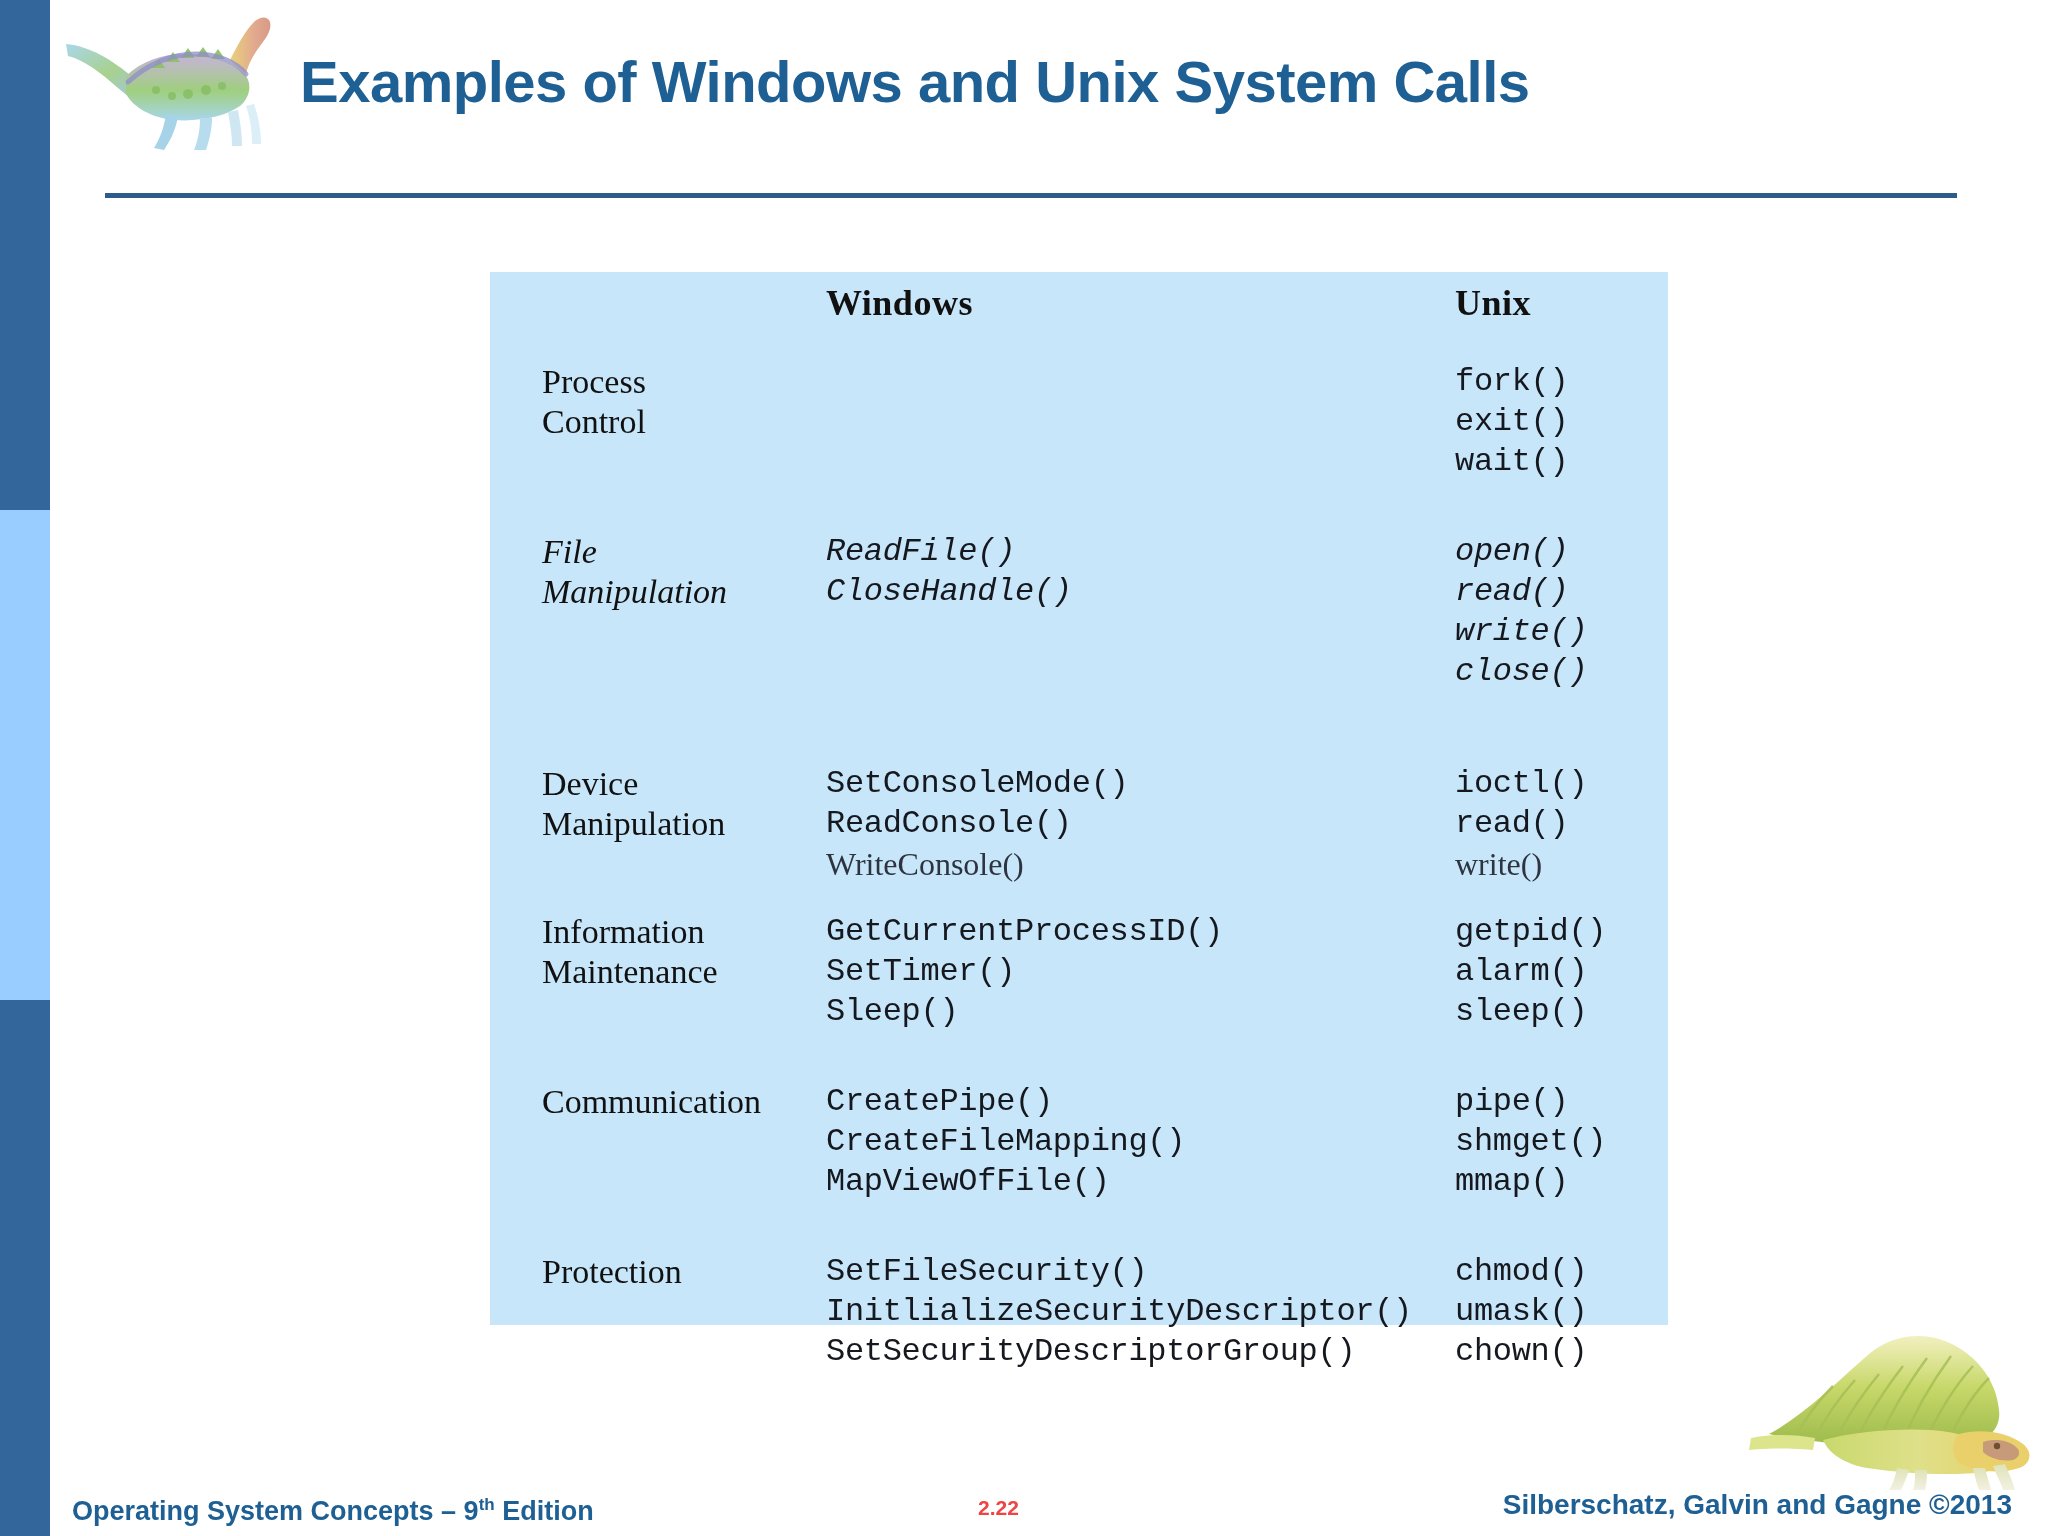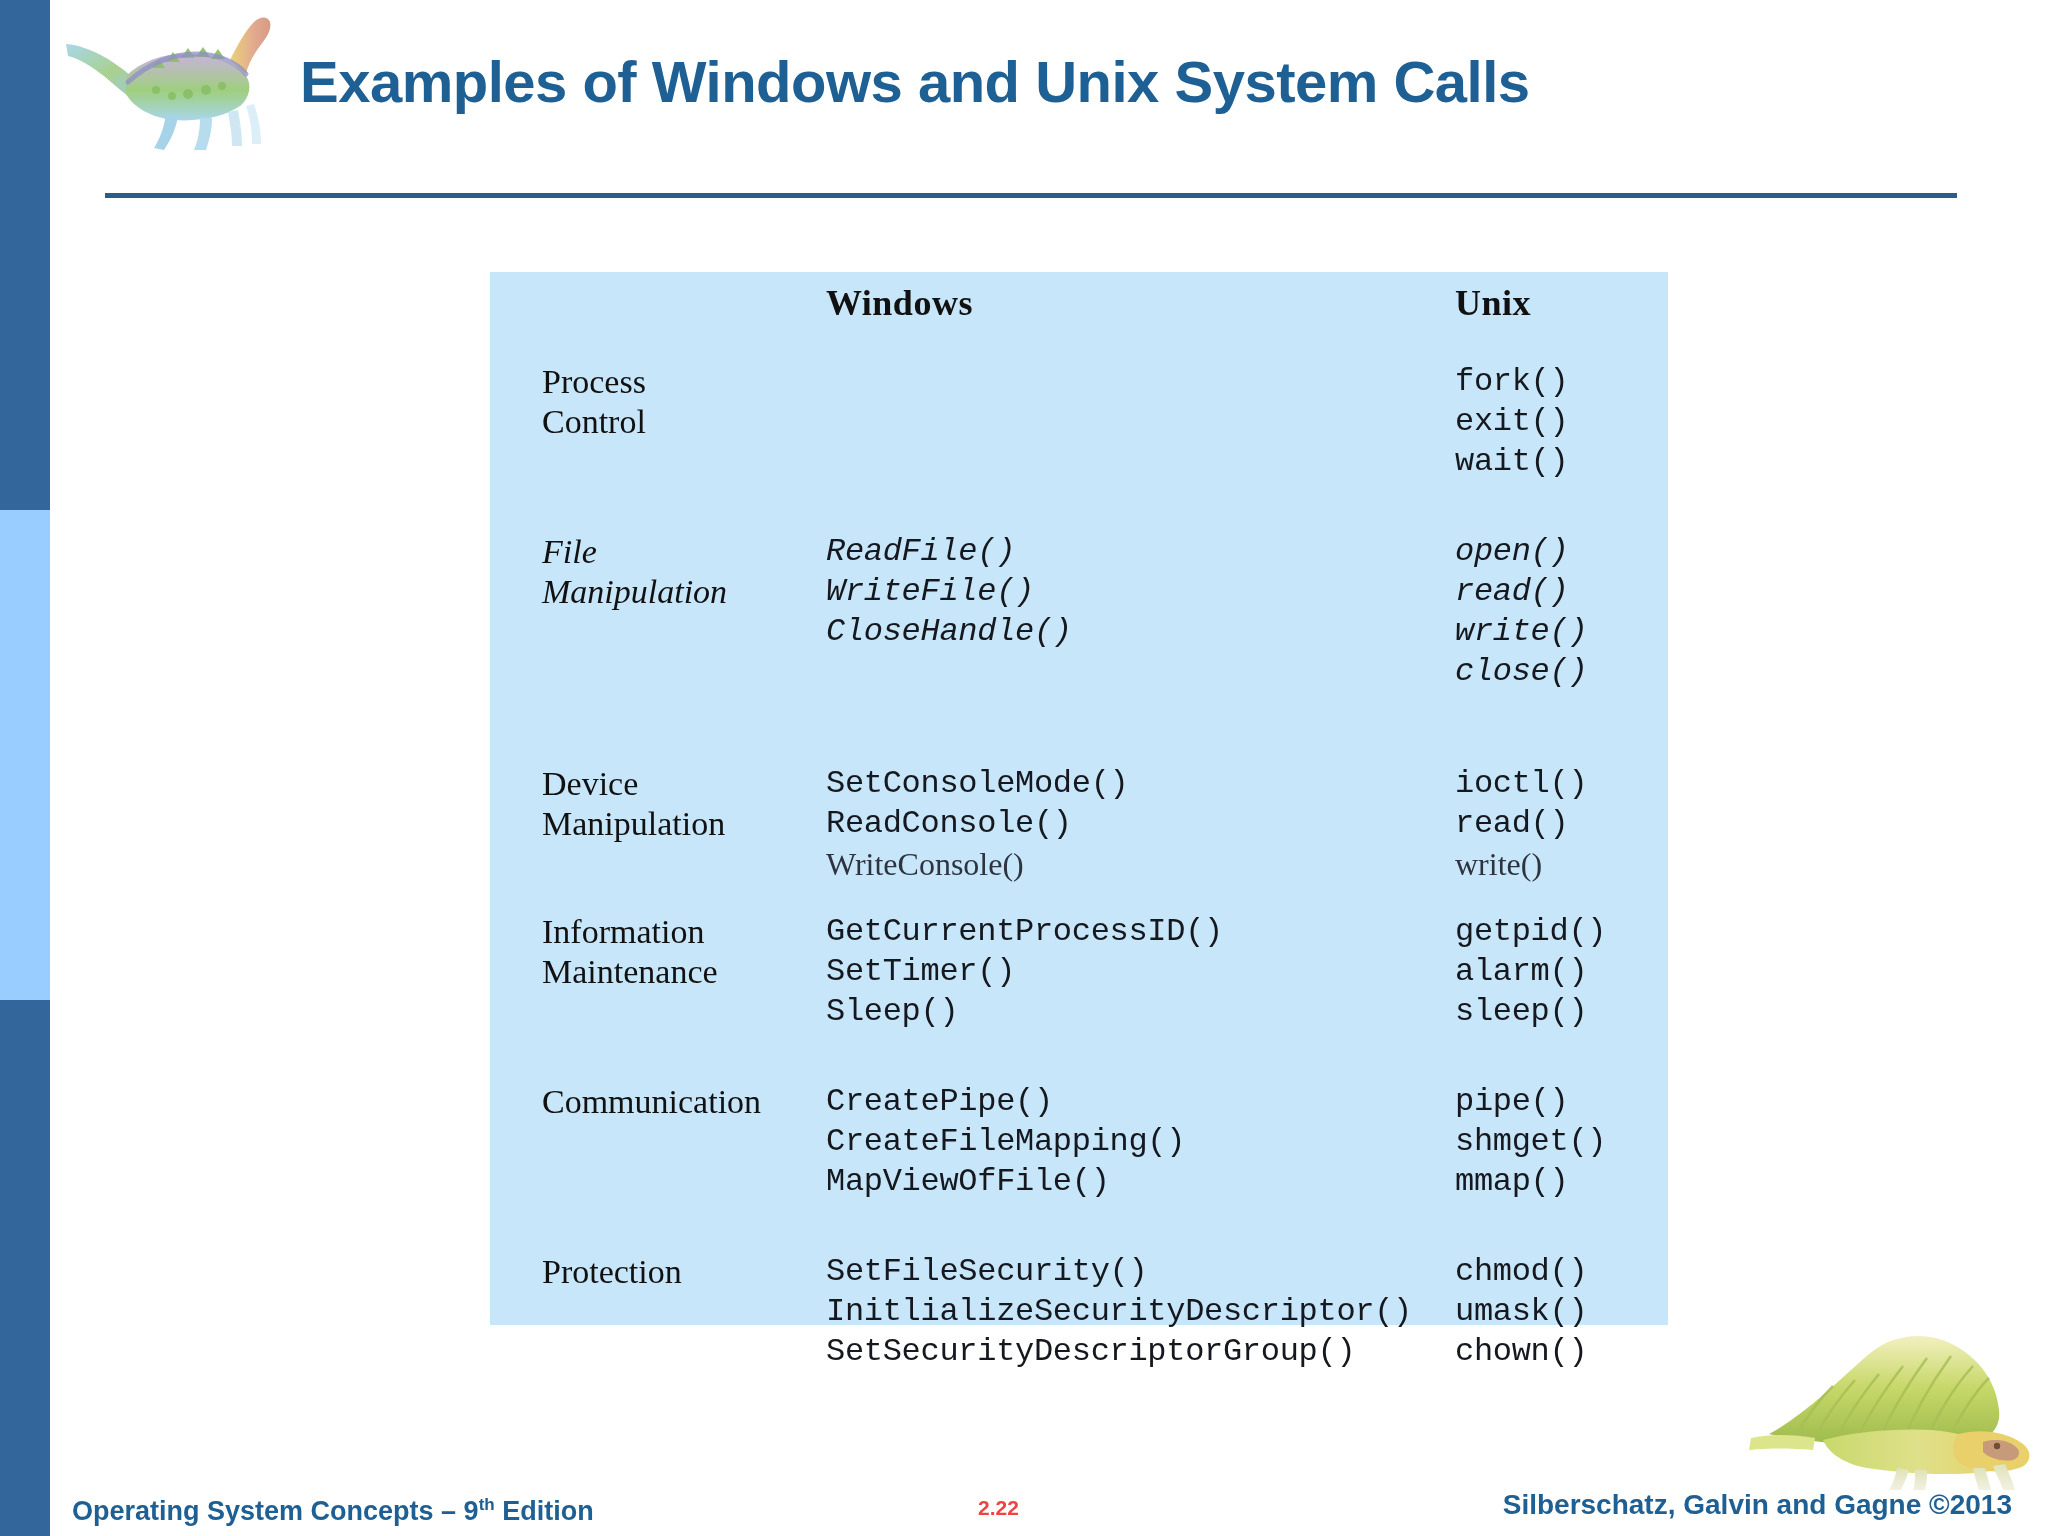--- a/index.html
+++ b/index.html
@@ -249,21 +249,20 @@
           <div class="calls">wait()</div>
         </div>
       </div>
       <div class="group" style="top: 260px; height: 160px; font-style: italic;">
         <div class="col-cat">
           <div class="cat-name">File</div>
           <div class="cat-name">Manipulation</div>
         </div>
         <div class="col-win">
           <div class="calls">ReadFile()</div>
-          <div class="calls">WriteFile()</div>
           <div class="calls">CloseHandle()</div>
         </div>
         <div class="col-unix">
           <div class="calls">open()</div>
           <div class="calls">read()</div>
           <div class="calls">write()</div>
           <div class="calls">close()</div>
         </div>
       </div>
       <div class="group" style="top: 492px; height: 120px;">

